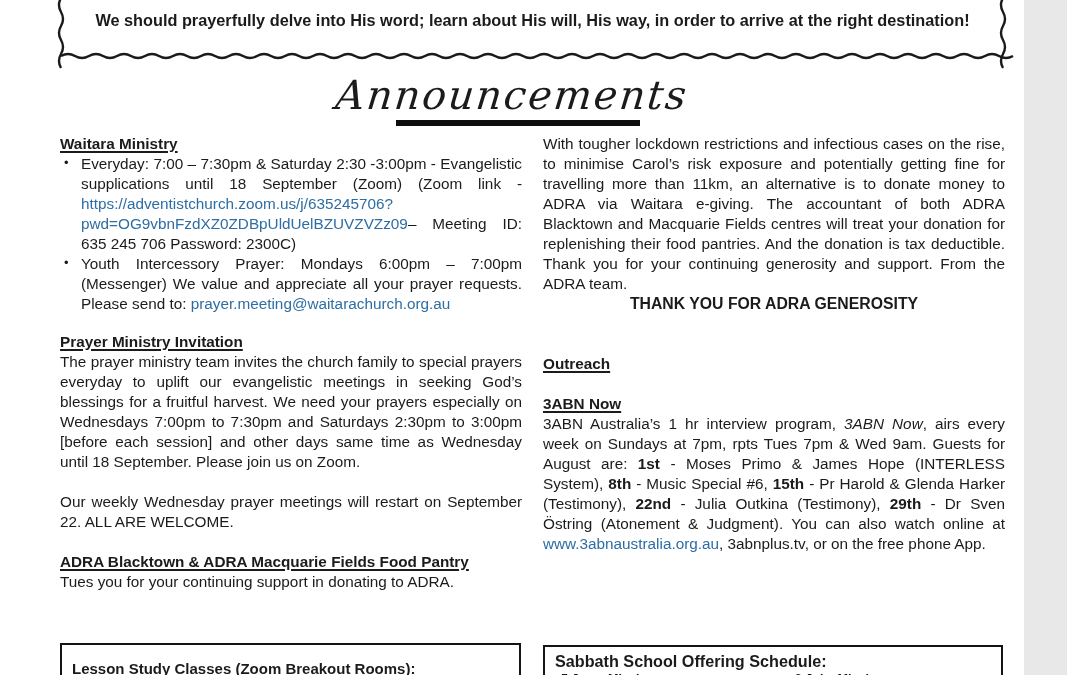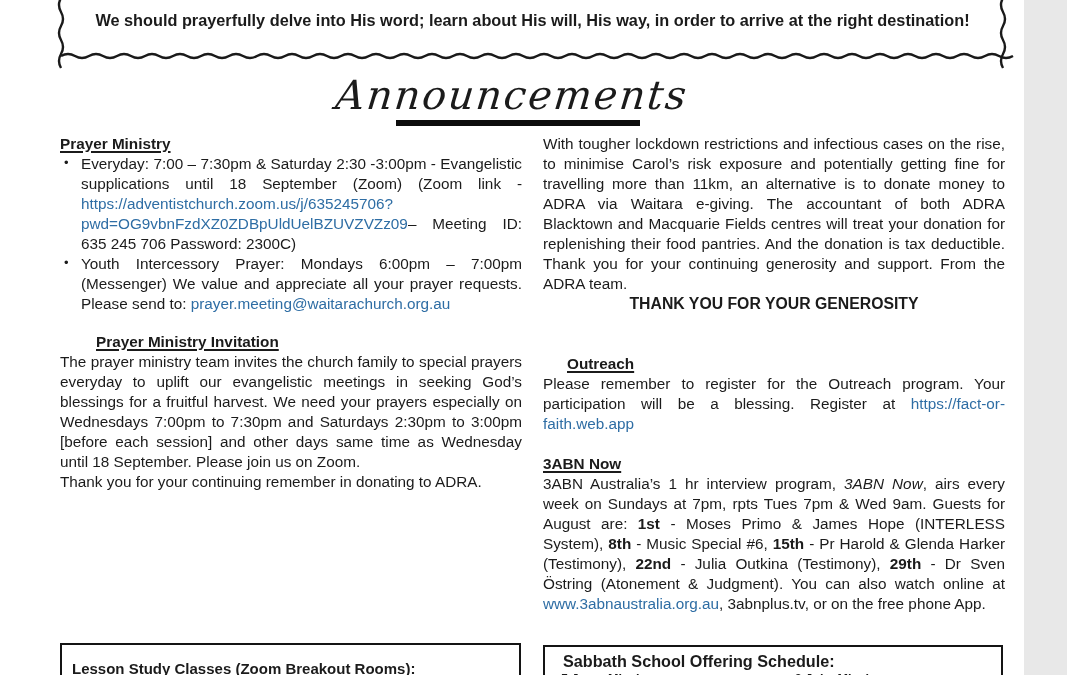--- a/index.html
+++ b/index.html
@@ -27,37 +27,37 @@
   .annc-underline { width:244px; height:6px; background:#0d0d0d; margin:2px auto 0; transform:translateX(6px); }
   
   .columns { position:absolute; top:134px; left:60px; width:946px; display:flex; gap:21px; }
   .col { width:462px; }
   h3.sec {
     font-size:15.3px; font-weight:bold; line-height:20px;
     text-decoration:underline; text-decoration-thickness:2px; text-underline-offset:2px;
   }
   p.body { text-align:justify; }
   .mt { margin-top:20px; }
-  .mt-sm { margin-top:18px;margin-left:36px; }
-  .mt-lg { margin-top:40px;margin-left:24px; }
+  .mt-sm { margin-top:18px; }
+  .mt-lg { margin-top:40px; }
   ul.bullets { list-style:none; }
   ul.bullets li { position:relative; padding-left:21px; text-align:justify; }
   ul.bullets li::before { content:"\2022"; position:absolute; left:4px; top:-1px; font-size:13px; }
   a.seg-link, .seg-link {
     color:#2e6da4; overflow-wrap:anywhere; cursor:pointer;
   }
   .seg-b { font-weight:bold;margin-top:20px; }
   .seg-i { font-style:italic; }
   .center-bold { text-align:center; font-weight:bold; font-size:15.8px; }
   
   .box { position:absolute; border:2.5px solid #141414; background:#fff; height:72px; }
   .lesson-box { left:60px; top:643px; width:461px; padding:14px 10px 0; }
   .lesson-box .box-heading { font-weight:bold; font-size:15px; }
   .offering-box { left:543px; top:645px; width:460px; padding:5px 10px 0; }
-  .offering-box .box-heading { font-weight:bold; font-size:16.2px; line-height:19px;margin-left:8px; }
+  .offering-box .box-heading { font-weight:bold; font-size:16.2px; line-height:19px; }
   .offering-row { display:flex; font-size:12.6px; font-weight:bold; line-height:15px; margin-top:1px; }
   .offering-row .cell-left { width:55%; padding-left:6px; }
   .offering-row .cell-right { width:45%; }
 </style>
 </head>
 <body>
 
 <div class="page">
 
   <div class="banner">
@@ -70,38 +70,39 @@
   </div>
 
   <div class="annc">
     <span class="annc-script">Announcements</span>
     <div class="annc-underline"></div>
   </div>
 
   <div class="columns">
 
     <div class="col">
-      <h3 class="sec">Prayer Ministry</h3>
+      <h3 class="sec">Waitara Ministry</h3>
       <ul class="bullets">
         <li><span>Everyday: 7:00 – 7:30pm &amp; Saturday 2:30 -3:00pm - Evangelistic supplications until 18 September (Zoom) (Zoom link - </span><a class="seg-link">https://adventistchurch.zoom.us/j/635245706?pwd=OG9vbnFzdXZ0ZDBpUldUelBZUVZVZz09</a><span>– Meeting ID: 635 245 706 Password: 2300C)</span></li>
         <li><span>Youth Intercessory Prayer: Mondays 6:00pm – 7:00pm (Messenger) We value and appreciate all your prayer requests. Please send to: </span><a class="seg-link">prayer.meeting@waitarachurch.org.au</a></li>
       </ul>
 
       <h3 class="sec mt-sm">Prayer Ministry Invitation</h3>
       <p class="body">The prayer ministry team invites the church family to special prayers everyday to uplift our evangelistic meetings in seeking God’s blessings for a fruitful harvest. We need your prayers especially on Wednesdays 7:00pm to 7:30pm and Saturdays 2:30pm to 3:00pm [before each session] and other days same time as Wednesday until 18 September. Please join us on Zoom.</p>
+      <p class="body mt">Our weekly Wednesday prayer meetings will restart on September 22. ALL ARE WELCOME.</p>
 
-      <p class="body">Thank you for your continuing remember in donating to ADRA.</p>
+      <h3 class="sec mt">ADRA Blacktown &amp; ADRA Macquarie Fields Food Pantry</h3>
+      <p class="body">Tues you for your continuing support in donating to ADRA.</p>
     </div>
 
     <div class="col">
       <p class="body">With tougher lockdown restrictions and infectious cases on the rise, to minimise Carol’s risk exposure and potentially getting fine for travelling more than 11km, an alternative is to donate money to ADRA via Waitara e-giving. The accountant of both ADRA Blacktown and Macquarie Fields centres will treat your donation for replenishing their food pantries. And the donation is tax deductible. Thank you for your continuing generosity and support. From the ADRA team.</p>
-      <p class="center-bold">THANK YOU FOR YOUR GENEROSITY</p>
+      <p class="center-bold">THANK YOU FOR ADRA GENEROSITY</p>
 
       <h3 class="sec mt-lg">Outreach</h3>
-      <p class="body"><span>Please remember to register for the Outreach program.  Your participation will be a blessing.  Register at </span><a class="seg-link">https://fact-or-faith.web.app</a></p>
 
       <h3 class="sec mt">3ABN Now</h3>
       <p class="body"><span>3ABN Australia’s 1 hr interview program, </span><span class="seg-i">3ABN Now</span><span>, airs every week on Sundays at 7pm, rpts Tues 7pm &amp; Wed 9am. Guests for August are: </span><span class="seg-b">1st</span><span> - Moses Primo &amp; James Hope (INTERLESS System), </span><span class="seg-b">8th</span><span> - Music Special #6, </span><span class="seg-b">15th</span><span> - Pr Harold &amp; Glenda Harker (Testimony), </span><span class="seg-b">22nd</span><span> - Julia Outkina (Testimony), </span><span class="seg-b">29th</span><span> - Dr Sven Östring (Atonement &amp; Judgment). You can also watch online at </span><a class="seg-link">www.3abnaustralia.org.au</a><span>, 3abnplus.tv, or on the free phone App.</span></p>
     </div>
   </div>
 
   <div class="box lesson-box">
     <div class="box-heading">Lesson Study Classes (Zoom Breakout Rooms):</div>
   </div>
 

